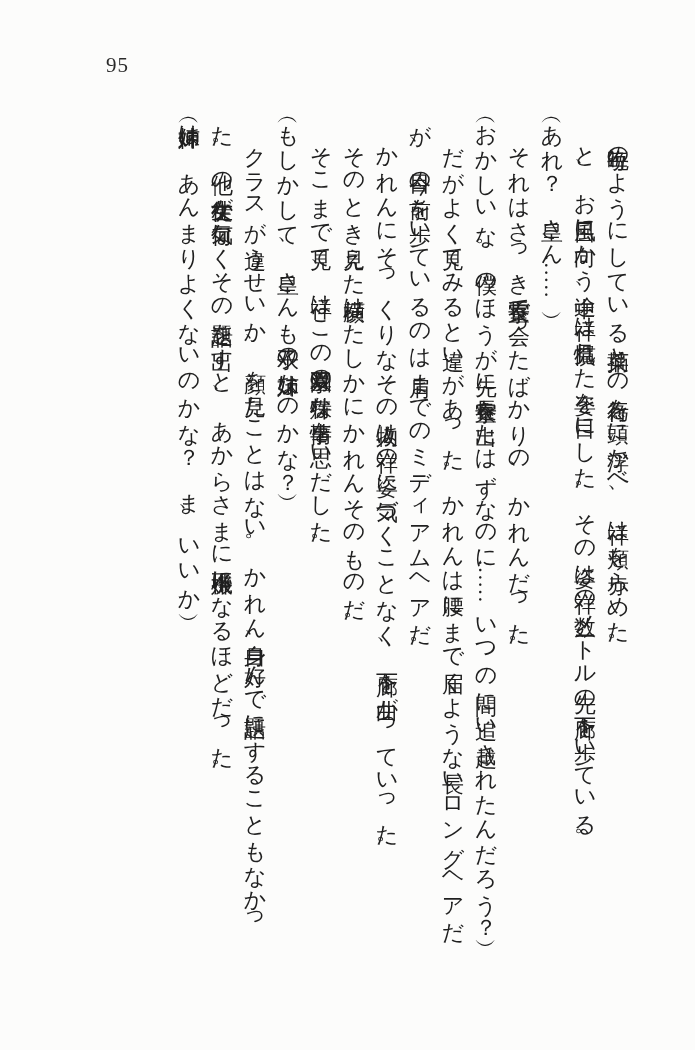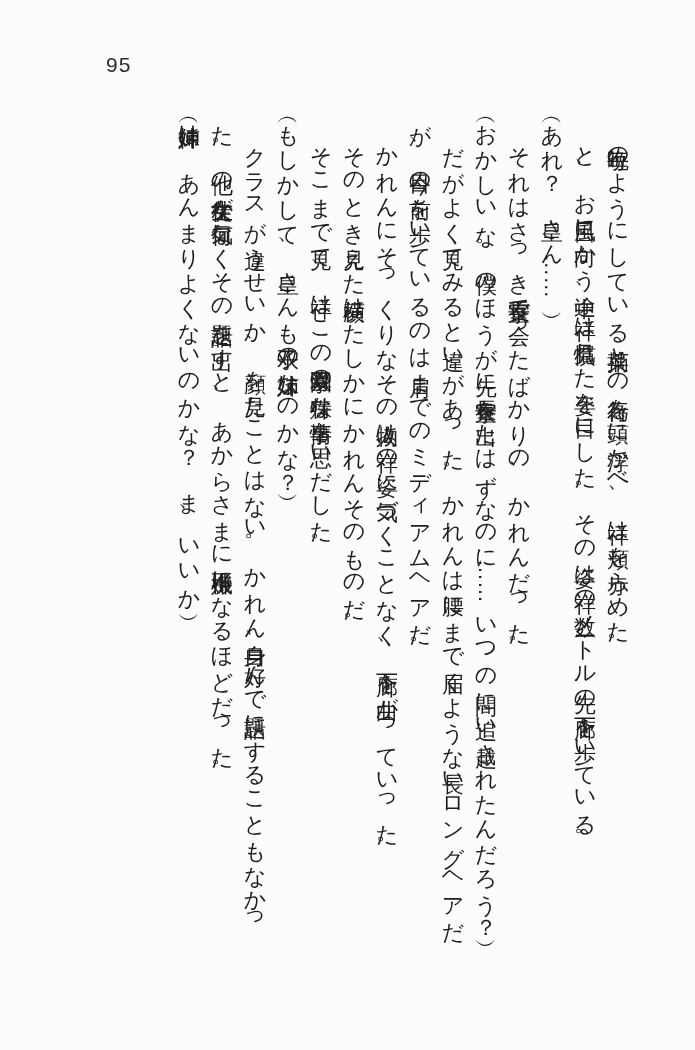--- a/index.html
+++ b/index.html
@@ -10,21 +10,21 @@
     width: 695px;
     height: 1050px;
     background: #f6f6f4;
   }
   .page {
     position: relative;
     width: 695px;
     height: 1050px;
     background: #fcfcfb;
     overflow: hidden;
-    font-family: Liberation Sans, sans-serif;
+    font-family: Liberation Serif, serif;
     color: #1f1f1f;
   }
   .page-number {
     position: absolute;
     left: 106px;
     top: 53px;
     font-size: 21px;
     letter-spacing: 1px;
     color: #2a2a2a;
   }

